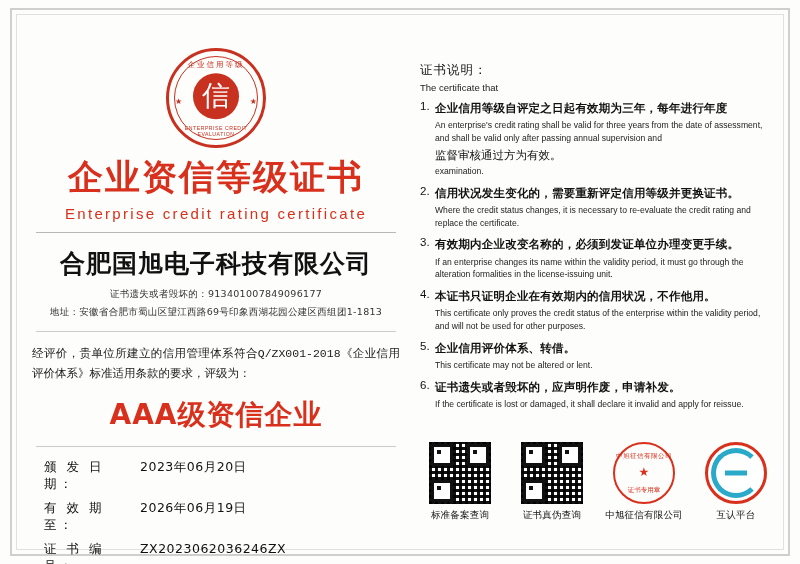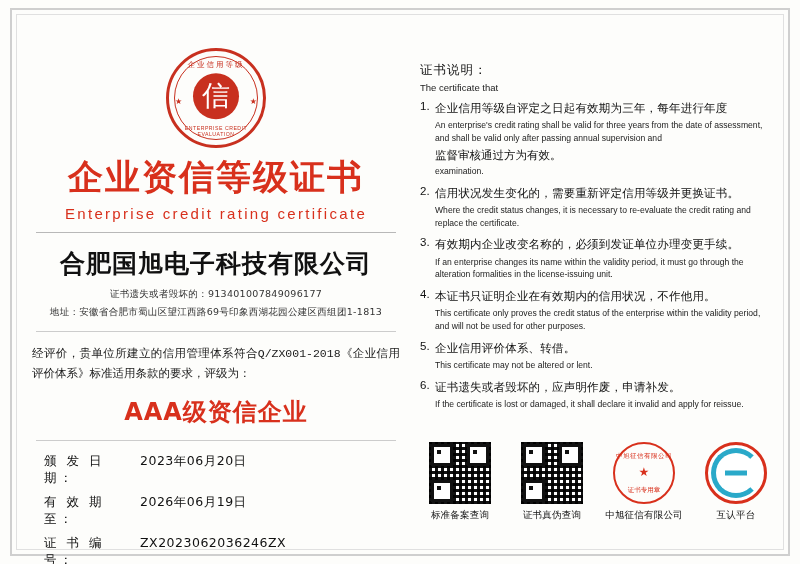--- a/index.html
+++ b/index.html
@@ -154,21 +154,21 @@
     font-size: 11.5px;
     color: #1a1a1a;
     line-height: 1.75;
     margin-top: 12px;
     padding: 0 6px;
     text-align: justify;
     font-family: Liberation Mono, monospace;
   }
   .grade {
     text-align: center;
-    font-size: 24px;
+    font-size: 28px;
     font-weight: bold;
     color: #d8301c;
     letter-spacing: 1px;
     margin-top: 12px;
     font-family: "DejaVu Sans", sans-serif;
   }
   .rule3 {
     width: 360px;
     height: 1px;
     background: #cccccc;
@@ -227,20 +227,21 @@
     font-size: 11.5px;
     color: #111;
     font-family: "Liberation Sans", sans-serif;
   }
   .note-body { flex: 1; }
   .note-cn {
     font-size: 11.5px;
     color: #111;
     line-height: 1.5;
     letter-spacing: 0.2px;
+    font-weight: bold;
   }
   .note-en {
     font-size: 8.6px;
     color: #222;
     line-height: 1.48;
     margin-top: 2px;
     font-family: "Liberation Sans", sans-serif;
   }
   .note-cn2 {
     font-size: 11.5px;

